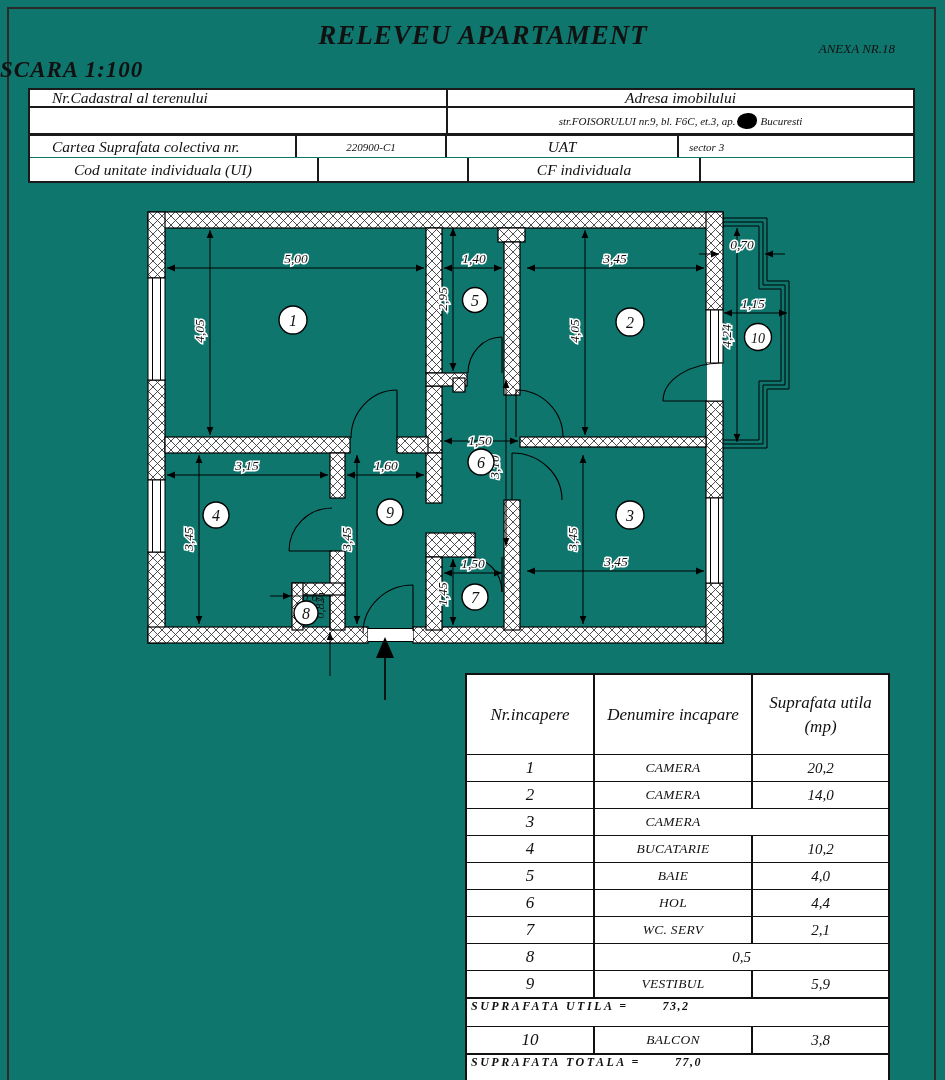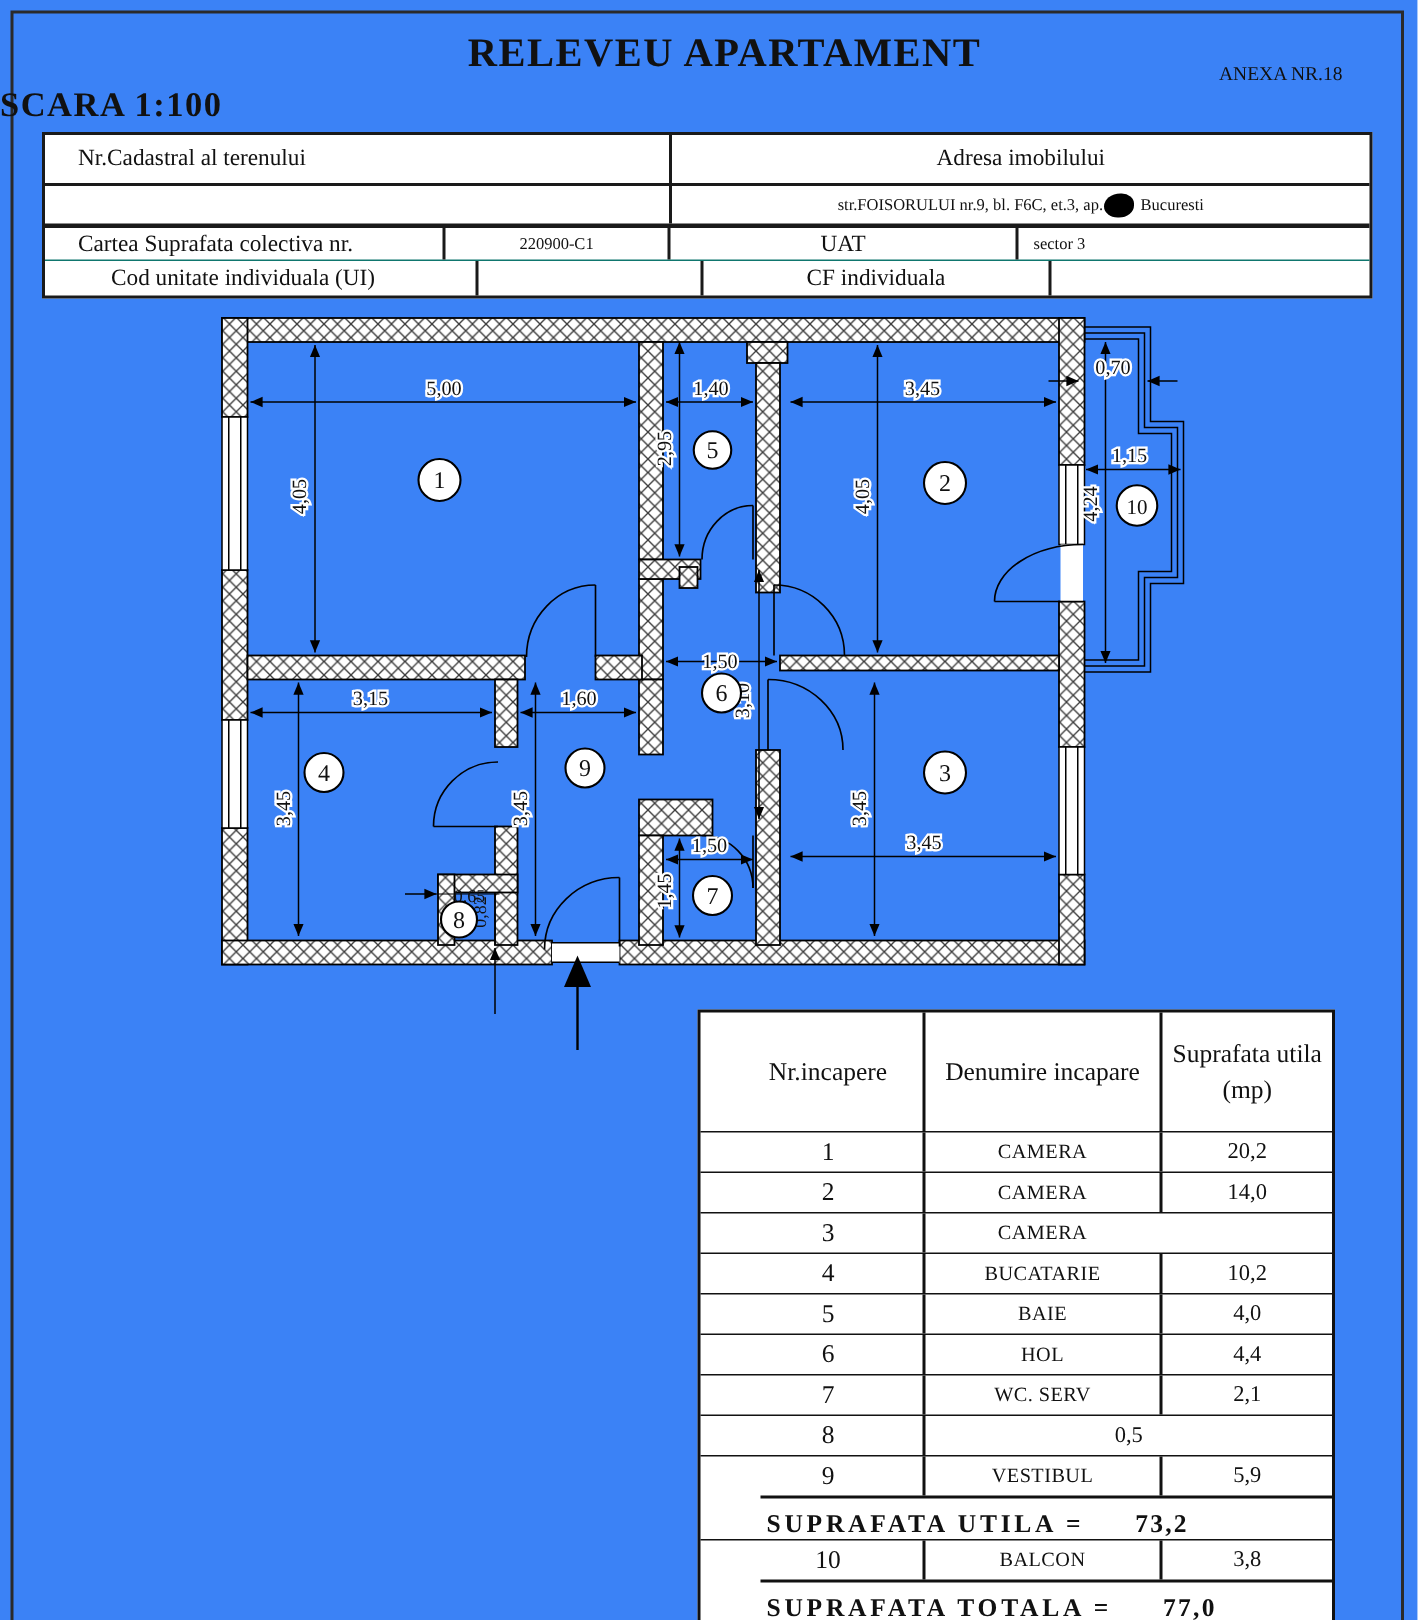--- a/index.html
+++ b/index.html
@@ -1,27 +1,27 @@
 <!DOCTYPE html>
 <html><head>
 <meta charset="utf-8">
 <style>
   html,body{margin:0;padding:0;background:#fff;width:945px;height:1080px;overflow:hidden;
     font-family:"Liberation Serif","DejaVu Serif",serif;color:#111;}
-  .page{position:relative;width:945px;height:1080px;background:#3b82f6;}
+  .page{position:relative;width:945px;height:1080px;background:#0f766e;font-style:italic;}
   .page-border{position:absolute;left:7px;top:7px;width:925px;height:1100px;border:2px solid #2a2a2a;}
   .title{position:absolute;left:20px;top:20px;width:926px;text-align:center;
     font-size:27px;font-weight:600;letter-spacing:1px;}
   .subtitle{position:absolute;left:0;top:57px;width:890px;text-align:left;
     font-size:23px;font-weight:600;letter-spacing:1px;}
   .annex{position:absolute;right:50px;top:41px;font-size:13px;}
   
   .it{position:absolute;left:28px;top:88px;width:887px;border:2px solid #1a1a1a;background:#fff;box-sizing:border-box;}
   .it-row{display:flex;box-sizing:border-box;}
-  .it-r1{height:32px;}
+  .it-r1{height:16px;}
   .it-r2{height:27px;border-top:2px solid #1a1a1a;}
   .it-r3{height:24px;border-top:3px solid #1a1a1a;}
   .it-r4{height:24px;border-top:1px solid #0f766e;padding-left:22px;}
   .it-cell{display:flex;align-items:center;box-sizing:border-box;overflow:hidden;white-space:nowrap;}
   .bl{border-left:2px solid #1a1a1a;}
   .w-half-l{width:416px;}
   .w-half-r{flex:1;justify-content:center;}
   .w-c1{width:265px;}
   .w-c2{width:150px;justify-content:center;}
   .w-c3{width:232px;justify-content:center;}
@@ -36,31 +36,31 @@
   svg.plan{position:absolute;left:0;top:0;}
   .dim{font-family:"Liberation Serif","DejaVu Serif",serif;font-size:13.5px;fill:#111;
     text-anchor:middle;paint-order:stroke;stroke:#fff;stroke-width:3px;}
   .dim-s{font-family:"Liberation Serif","DejaVu Serif",serif;font-size:12px;fill:#111;
     text-anchor:middle;}
   .rn{font-family:"Liberation Serif","DejaVu Serif",serif;font-size:16px;fill:#111;text-anchor:middle;}
   
   .at{position:absolute;left:465px;top:673px;width:425px;border:2px solid #111;background:#fff;box-sizing:border-box;}
   .at-header{display:flex;height:79px;box-sizing:border-box;}
   .at-cell{display:flex;align-items:center;justify-content:center;box-sizing:border-box;text-align:center;}
-  .at-c1{width:126px;margin-left:22px;}
+  .at-c1{width:126px;}
   .at-c2{width:158px;border-left:2px solid #111;}
   .at-c3{flex:1;border-left:2px solid #111;}
   .at-hcell{font-size:17px;}
   .at-h3{flex-direction:column;gap:7px;line-height:1;}
   .at-row{display:flex;height:27px;border-top:1.6px solid #111;box-sizing:border-box;}
   .at-row .at-c1{font-size:17px;}
   .at-row .at-c2{font-size:13.5px;letter-spacing:.3px;}
   .at-row .at-c3{font-size:15px;}
-  .at-total{display:flex;align-items:flex-end;height:29px;border-top:2px solid #111;box-sizing:border-box;
-    font-weight:bold;font-size:17px;letter-spacing:2.5px;padding-left:4px;white-space:nowrap;margin-left:40px;}
+  .at-total{display:flex;align-items:flex-start;height:29px;border-top:2px solid #111;box-sizing:border-box;
+    font-weight:bold;font-size:12px;letter-spacing:2.5px;padding-left:4px;white-space:nowrap;}
   .at-total .tv{margin-left:34px;letter-spacing:1.5px;}
 </style>
 </head>
 <body>
 
 <div class="page">
   <div class="page-border"></div>
 
   <div class="title">RELEVEU APARTAMENT</div>
   <div class="subtitle">SCARA 1:100</div>

